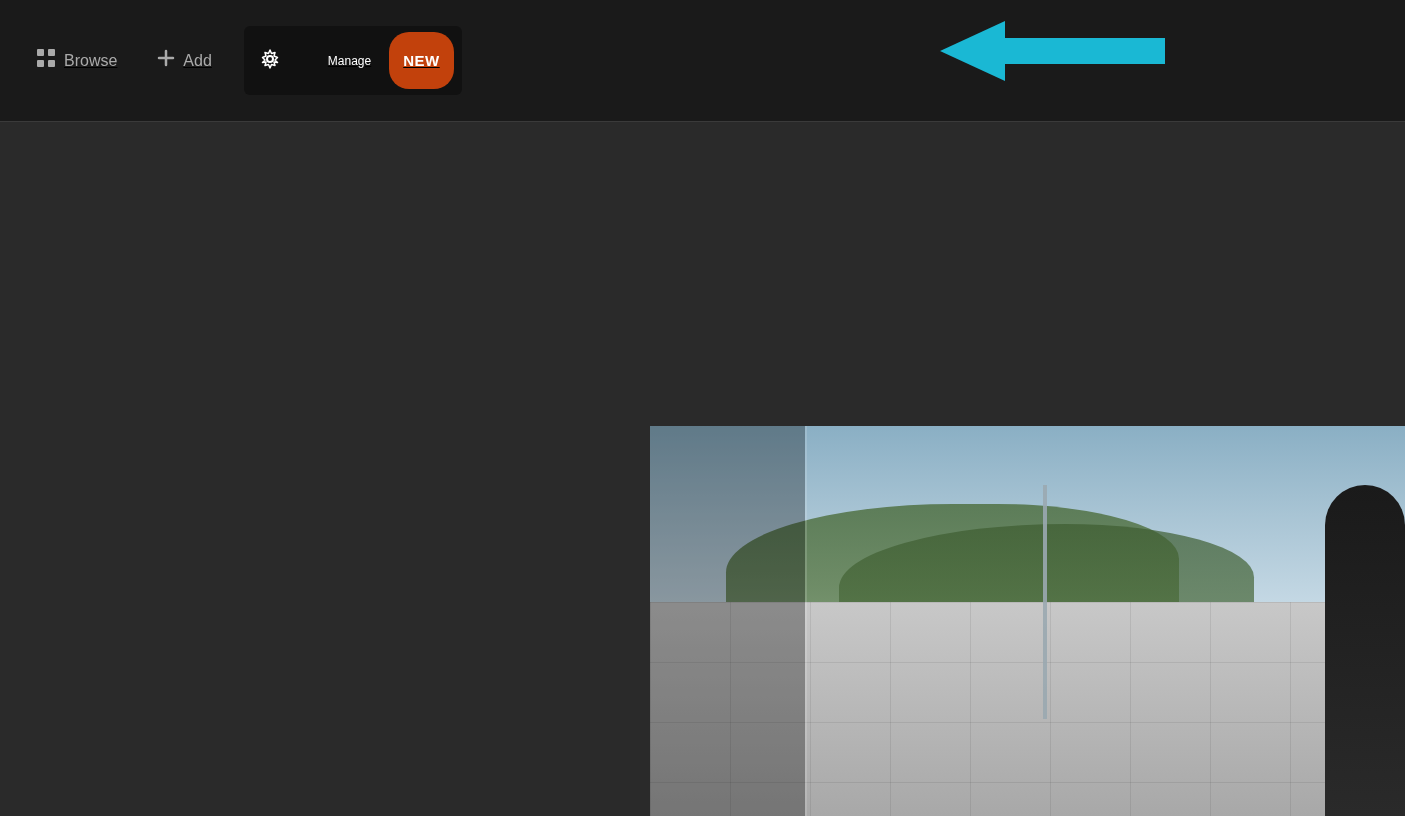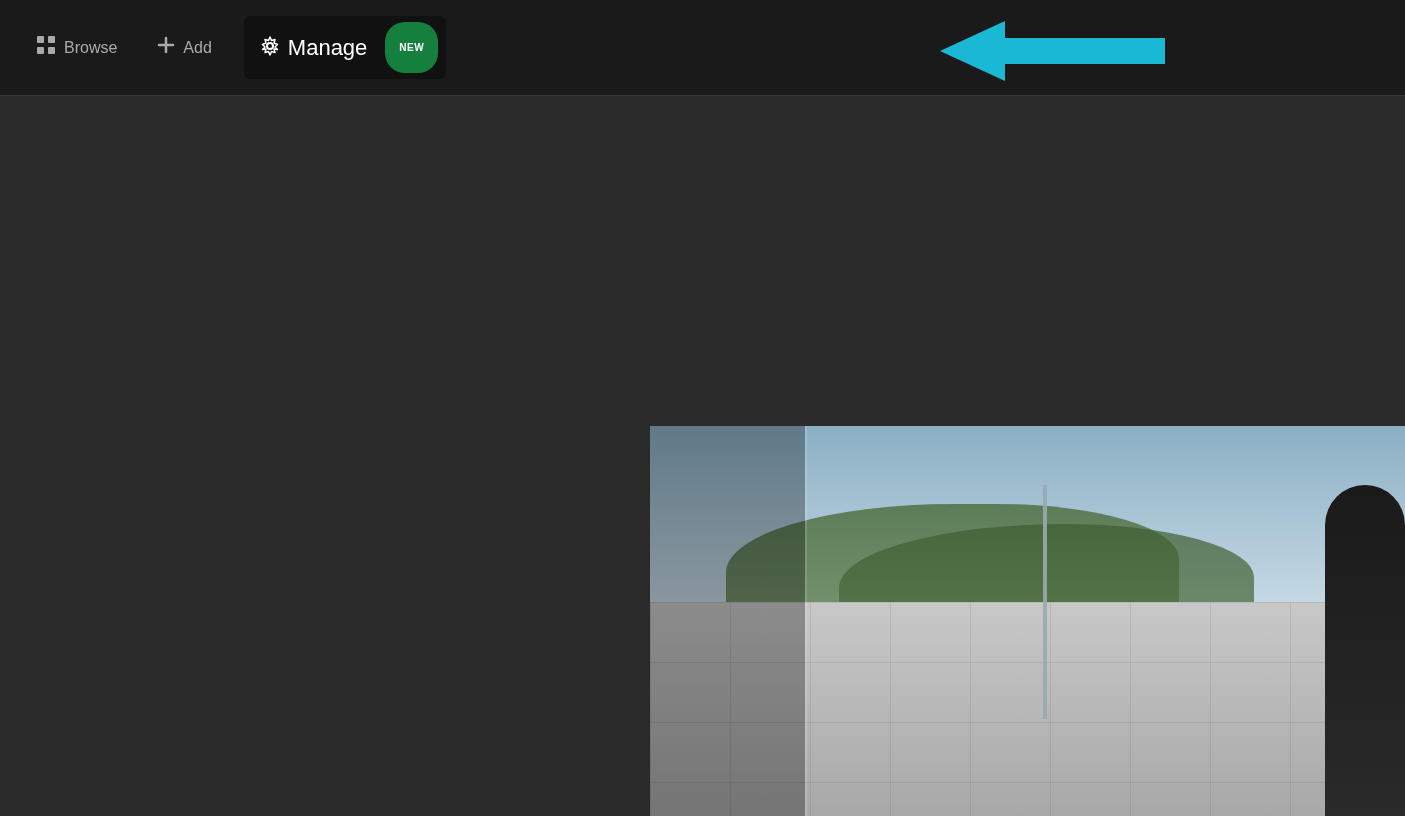--- a/index.html
+++ b/index.html
@@ -12,28 +12,29 @@
       overflow: hidden;
       position: relative;
     }
 
     
     .toolbar {
       position: absolute;
       top: 0;
       left: 0;
       right: 0;
-      height: 96px;
+      height: 122px;
       background: #1a1a1a;
       border-bottom: 1px solid #3a3a3a;
       display: flex;
       align-items: center;
       padding: 0 20px;
       gap: 8px;
       z-index: 10;
+      text-decoration: underline;
     }
 
     .toolbar-btn {
       display: flex;
       align-items: center;
       gap: 8px;
       color: #aaaaaa;
       font-size: 16px;
       padding: 8px 16px;
       border-radius: 4px;
@@ -67,23 +68,23 @@
       color: #ffffff;
       font-size: 16px;
       font-weight: 500;
       cursor: pointer;
       background: transparent;
       border: none;
       padding: 4px 8px;
     }
 
     .new-badge {
-      background: #15803d;
+      background: #c2410c;
       color: white;
-      font-size: 10px;
+      font-size: 15px;
       font-weight: 700;
       padding: 20px 14px;
       border-radius: 20px;
       letter-spacing: 0.5px;
       cursor: pointer;
       border: none;
     }
 
     
     .main-content {
@@ -253,21 +254,21 @@
 
 
   <div class="manage-section">
     <button class="manage-btn">
       <span class="icon">
         <svg width="20" height="20" viewBox="0 0 20 20" fill="none">
           <circle cx="10" cy="10" r="3" stroke="white" stroke-width="2" fill="none"></circle>
           <path d="M10 1L11.5 4.5L15 3.5L14 7L17.5 8.5L15 11L17.5 13.5L14 13L15 16.5L11.5 15.5L10 19L8.5 15.5L5 16.5L6 13L2.5 13.5L5 11L2.5 8.5L6 7L5 3.5L8.5 4.5L10 1Z" stroke="white" stroke-width="1.5" fill="none" stroke-linejoin="round"></path>
         </svg>
       </span>
-      <span style="color: white; font-size: 22px;">Manage</span>
+      <span style="color: white; font-size: 12px; margin-left: 40px;">Manage</span>
     </button>
     <button class="new-badge">NEW</button>
   </div>
 
 </div>
 
 <svg class="arrow-svg" viewBox="0 0 260 70">
 
   <rect x="60" y="22" width="165" height="26" fill="#1ab8d4"></rect>
 

